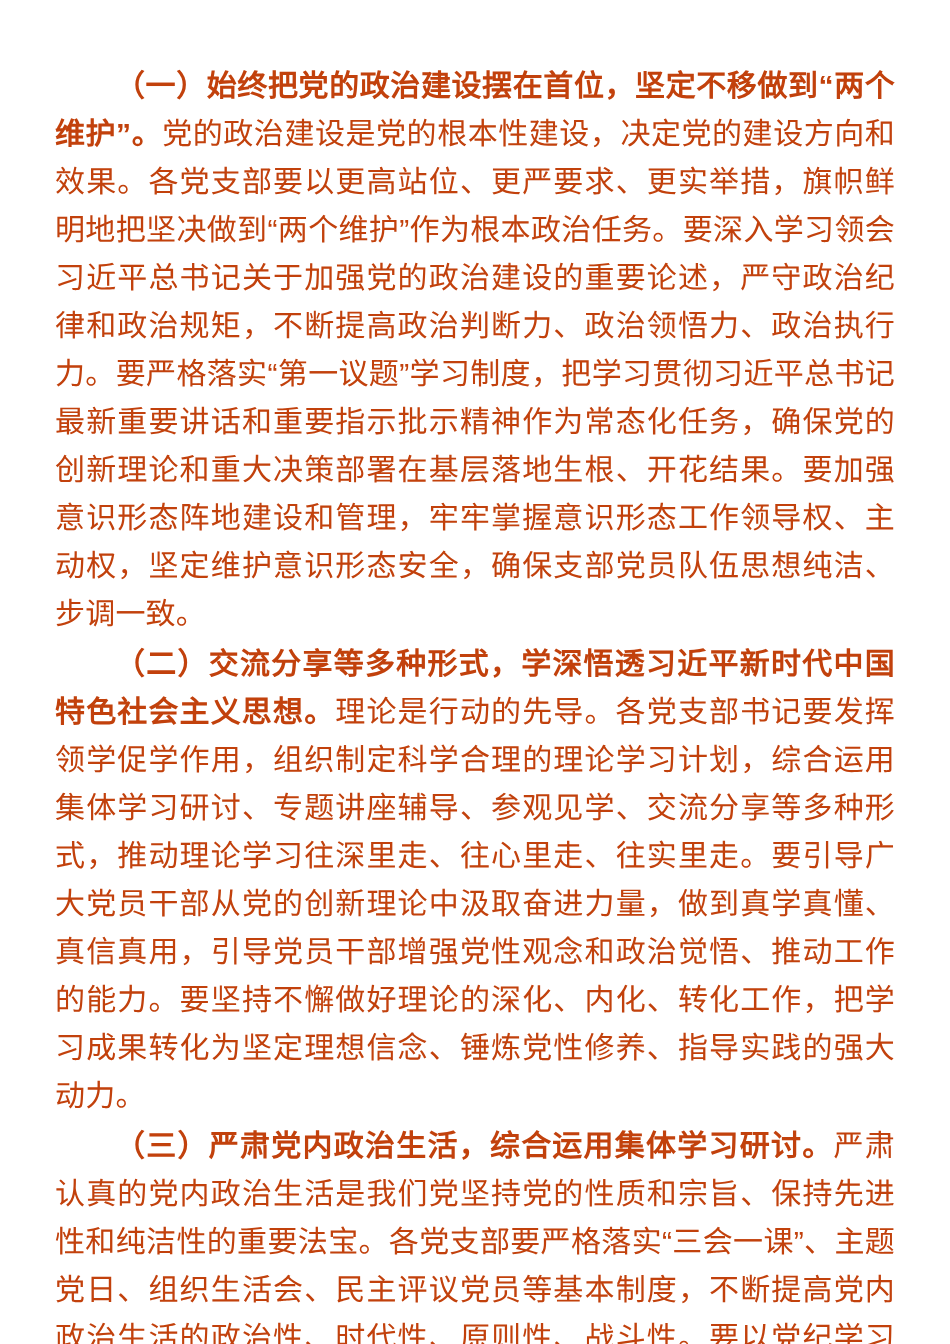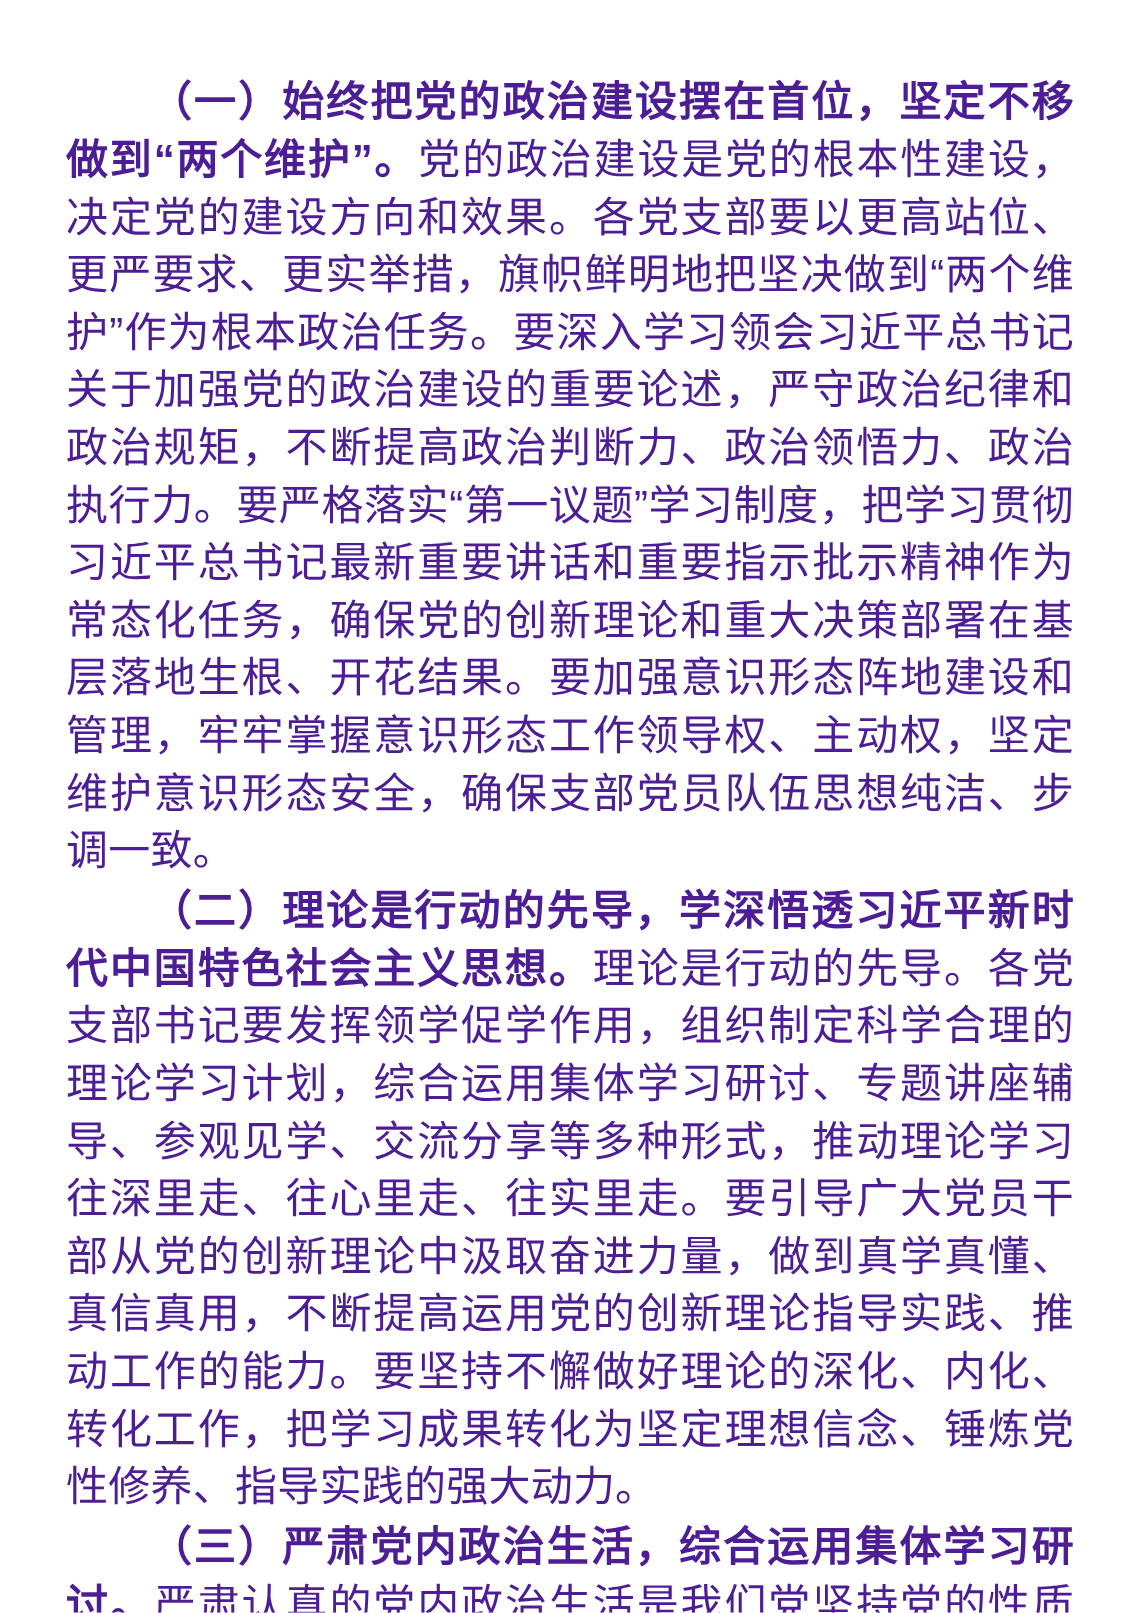--- a/index.html
+++ b/index.html
@@ -26,23 +26,23 @@
   .doc-body {
     position: absolute;
     left: 55px;
     top: 62px;
     width: 840px;
   }
 
   .para {
     margin: 0 0 2px 0;
     padding: 0;
-    font-size: 35px;
+    font-size: 30px;
     line-height: 48px;
-    color: #4c1d95;
+    color: #c2410c;
     text-align: justify;
     text-justify: inter-character;
     text-indent: 2em;
     letter-spacing: 0.2px;
     word-break: break-all;
     font-weight: 400;
   }
 
   
   .hd {
@@ -54,21 +54,21 @@
 <body>
 
 <div class="page">
   <div class="doc-body">
 
     <p class="para">
       <span class="hd">（一）始终把党的政治建设摆在首位，坚定不移做到“两个维护”。</span><span>党的政治建设是党的根本性建设，决定党的建设方向和效果。各党支部要以更高站位、更严要求、更实举措，旗帜鲜明地把坚决做到“两个维护”作为根本政治任务。要深入学习领会习近平总书记关于加强党的政治建设的重要论述，严守政治纪律和政治规矩，不断提高政治判断力、政治领悟力、政治执行力。要严格落实“第一议题”学习制度，把学习贯彻习近平总书记最新重要讲话和重要指示批示精神作为常态化任务，确保党的创新理论和重大决策部署在基层落地生根、开花结果。要加强意识形态阵地建设和管理，牢牢掌握意识形态工作领导权、主动权，坚定维护意识形态安全，确保支部党员队伍思想纯洁、步调一致。</span>
     </p>
 
     <p class="para">
-      <span class="hd">（二）理论是行动的先导，学深悟透习近平新时代中国特色社会主义思想。</span><span>理论是行动的先导。各党支部书记要发挥领学促学作用，组织制定科学合理的理论学习计划，综合运用集体学习研讨、专题讲座辅导、参观见学、交流分享等多种形式，推动理论学习往深里走、往心里走、往实里走。要引导广大党员干部从党的创新理论中汲取奋进力量，做到真学真懂、真信真用，不断提高运用党的创新理论指导实践、推动工作的能力。要坚持不懈做好理论的深化、内化、转化工作，把学习成果转化为坚定理想信念、锤炼党性修养、指导实践的强大动力。</span>
+      <span class="hd">（二）交流分享等多种形式，学深悟透习近平新时代中国特色社会主义思想。</span><span>理论是行动的先导。各党支部书记要发挥领学促学作用，组织制定科学合理的理论学习计划，综合运用集体学习研讨、专题讲座辅导、参观见学、交流分享等多种形式，推动理论学习往深里走、往心里走、往实里走。要引导广大党员干部从党的创新理论中汲取奋进力量，做到真学真懂、真信真用，引导党员干部增强党性观念和政治觉悟、推动工作的能力。要坚持不懈做好理论的深化、内化、转化工作，把学习成果转化为坚定理想信念、锤炼党性修养、指导实践的强大动力。</span>
     </p>
 
     <p class="para">
       <span class="hd">（三）严肃党内政治生活，综合运用集体学习研讨。</span><span>严肃认真的党内政治生活是我们党坚持党的性质和宗旨、保持先进性和纯洁性的重要法宝。各党支部要严格落实“三会一课”、主题党日、组织生活会、民主评议党员等基本制度，不断提高党内政治生活的政治性、时代性、原则性、战斗性。要以党纪学习教育为契机，深化党性教育、纪律教育，引导党员干部增强党性观念和政治觉悟。要持续加强党内监督，运用好批评和自我</span>
     </p>
 
   </div>
 </div>
 
 </body></html>

